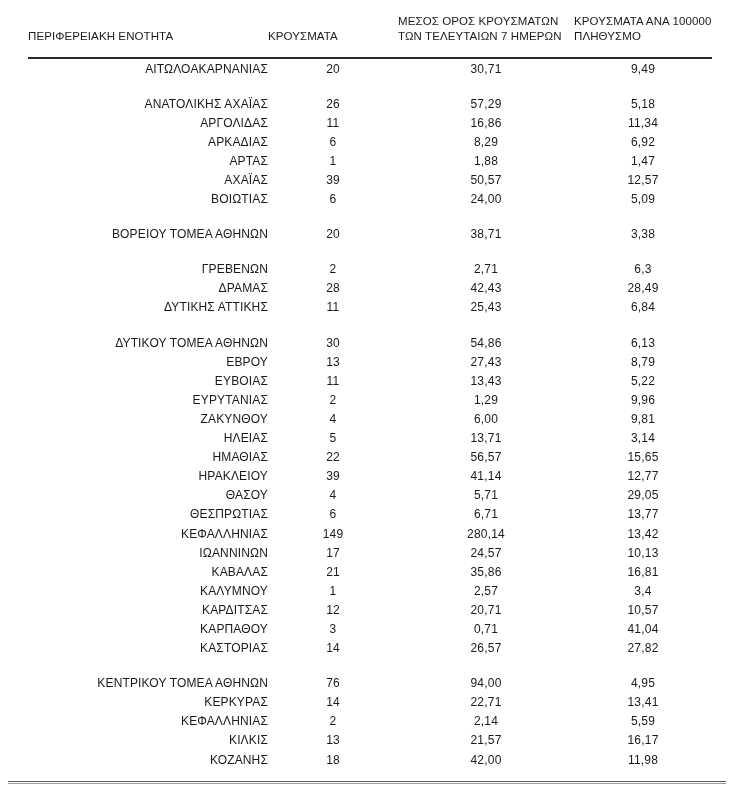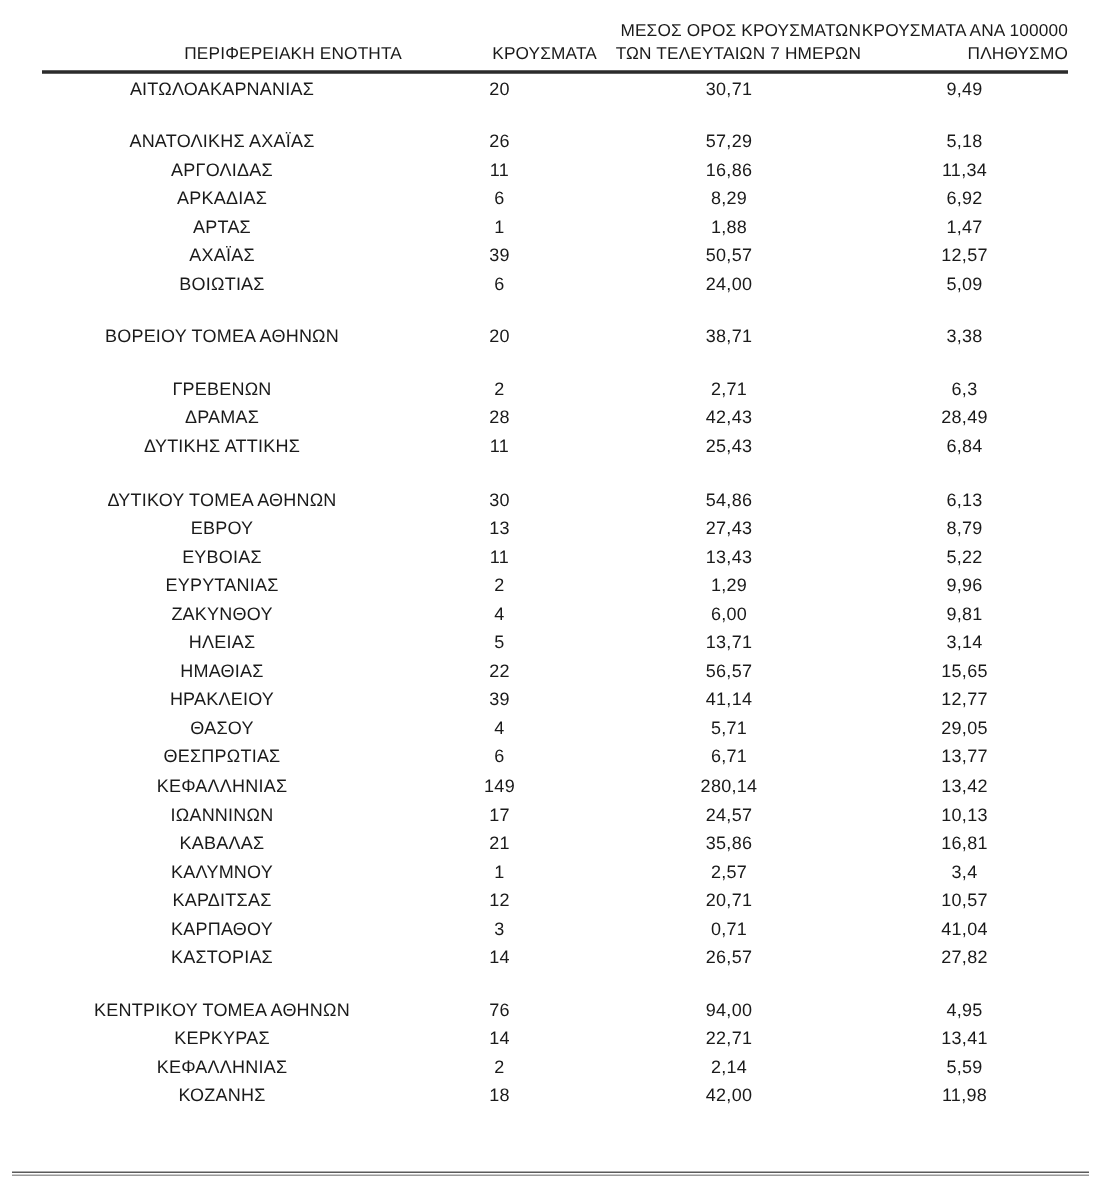--- a/index.html
+++ b/index.html
@@ -38,40 +38,40 @@
   col.c-cases { width: 130px; }
   col.c-avg   { width: 176px; }
   col.c-per   { width: 138px; }
 
   
   thead th {
     font-weight: normal;
     font-size: 11.5px;
     line-height: 15px;
     letter-spacing: 0.1px;
-    padding: 0 0 3px 0;
+    padding: 0 0 13px 0;
     vertical-align: bottom;
-    text-align: right;
+    text-align: left;
     border-bottom: 2.2px solid #2b2b2b;
     white-space: nowrap;
   }
   thead th .hl {
     display: block;
   }
 
   
   tbody td {
     font-size: 12px;
     line-height: 14px;
     text-align: center;
     padding: 2.55px 0;
     white-space: nowrap;
     vertical-align: middle;
   }
-  tbody td.name  { letter-spacing: 0.15px; }
+  tbody td.name  { letter-spacing: 0.15px; text-align: right; }
   tbody td.num   { letter-spacing: 0.2px; }
 
   
   tbody tr.spacer td {
     padding: 0;
     height: 16px;
     line-height: 16px;
     font-size: 0;
   }
   #bottom-rule {
@@ -328,20 +328,26 @@
           <td class="num">22,71</td>
           <td class="num">13,41</td>
         </tr>
         <tr>
           <td class="name">ΚΕΦΑΛΛΗΝΙΑΣ</td>
           <td class="num">2</td>
           <td class="num">2,14</td>
           <td class="num">5,59</td>
         </tr>
         <tr>
+          <td class="name">ΚΙΛΚΙΣ</td>
+          <td class="num">13</td>
+          <td class="num">21,57</td>
+          <td class="num">16,17</td>
+        </tr>
+        <tr>
           <td class="name">ΚΟΖΑΝΗΣ</td>
           <td class="num">18</td>
           <td class="num">42,00</td>
           <td class="num">11,98</td>
         </tr>
       </tbody>
   </table>
 
   <div id="bottom-rule"></div>
 

